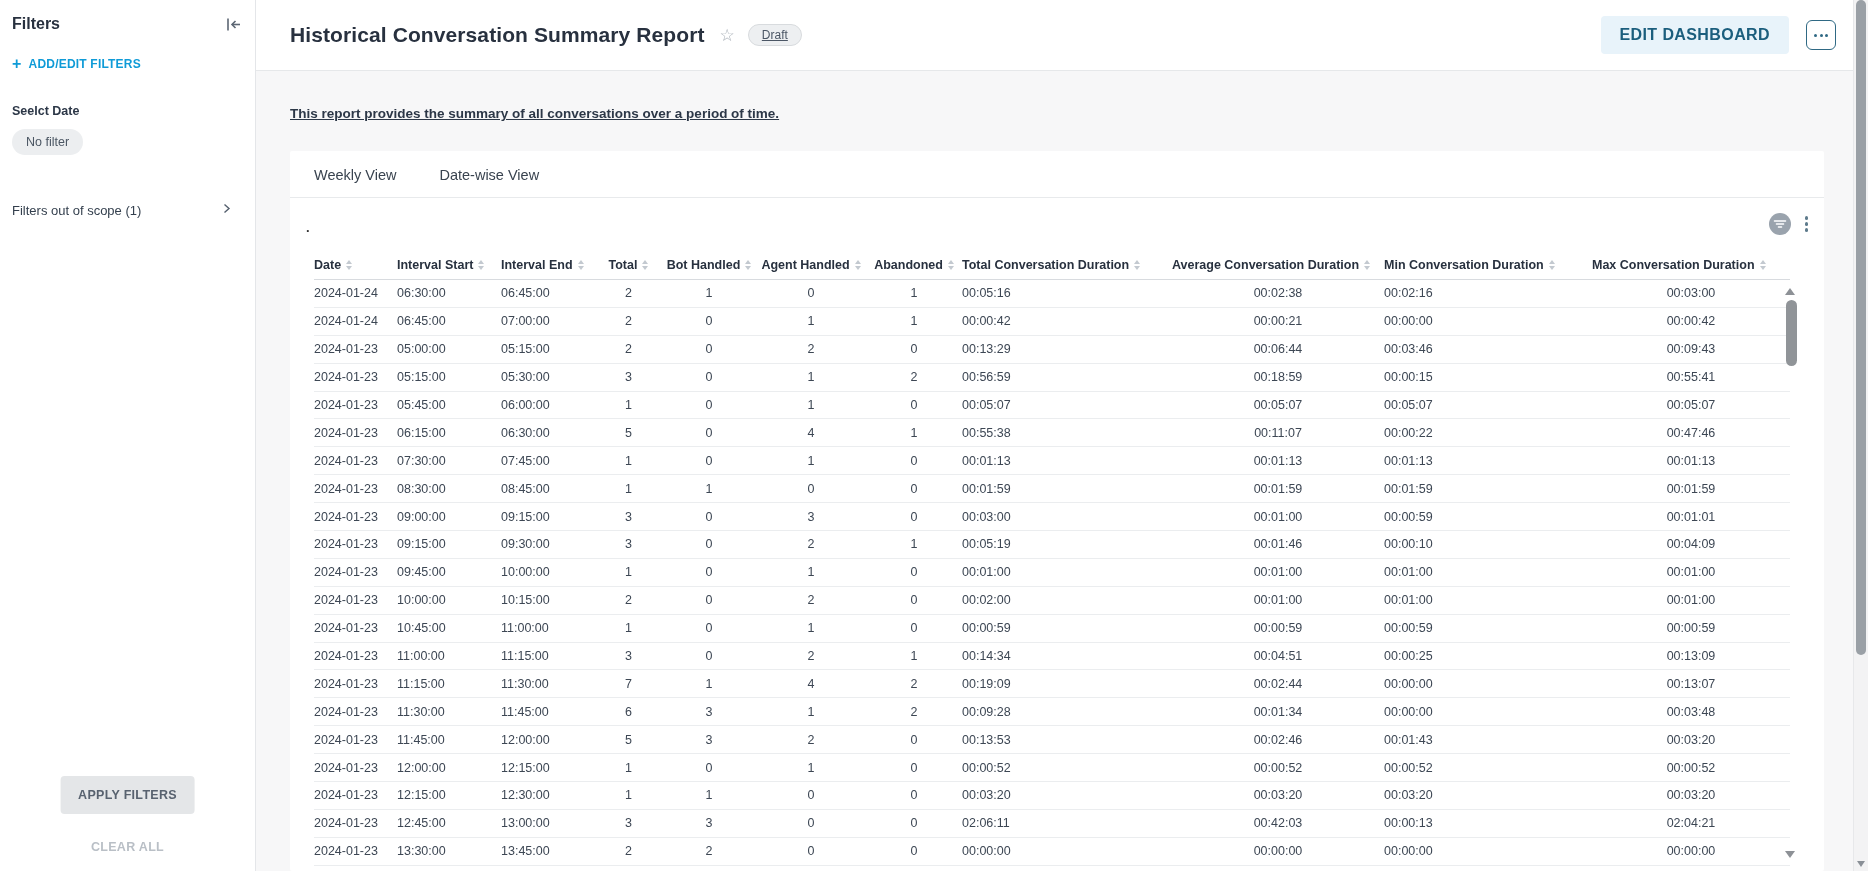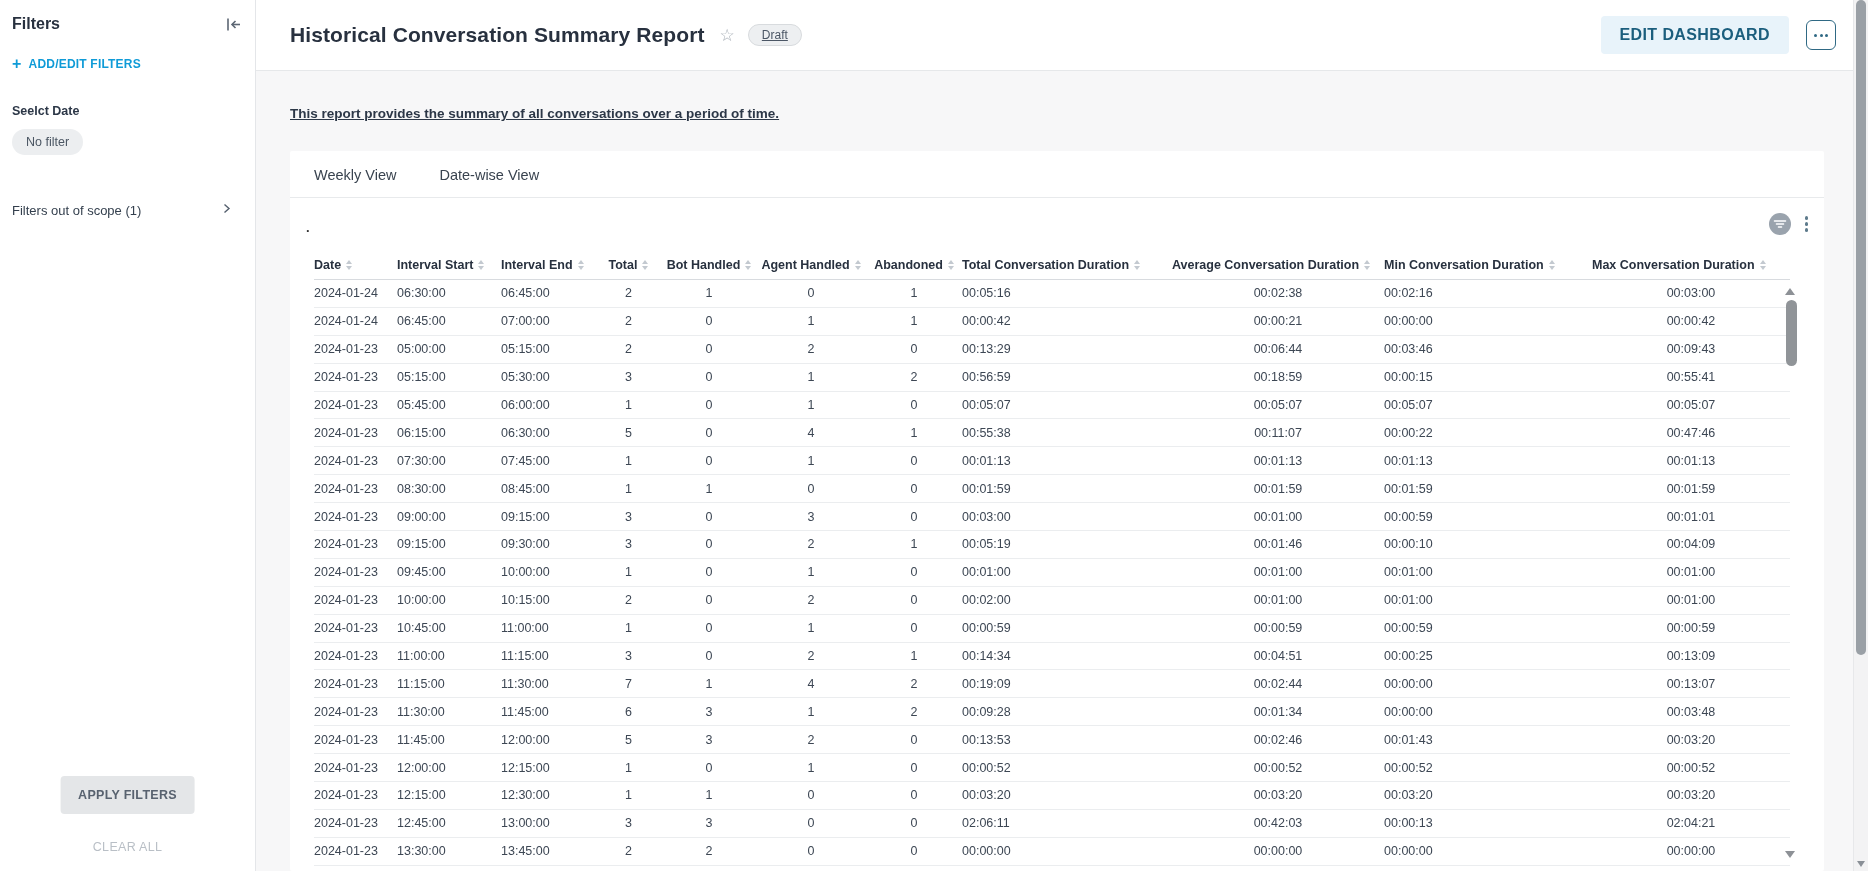--- a/index.html
+++ b/index.html
@@ -15,21 +15,21 @@
   .sidebar { position:absolute; left:0; top:0; width:256px; height:100%; background:#ffffff; border-right:1px solid #e4e6e9; z-index:5; padding:15px 12px; }
   .sidebar-header { display:flex; align-items:flex-end; justify-content:space-between; }
   .sidebar-title { font-size:16px; font-weight:bold; color:#28313f; }
   .collapse-btn { cursor:pointer; display:flex; align-items:center; }
   .add-edit { display:flex; align-items:center; gap:7px; margin-top:24px; color:#0f9bd7; font-weight:bold; font-size:12px; letter-spacing:.2px; cursor:pointer; }
   .add-edit .plus { font-size:16px; font-weight:bold; line-height:12px; }
   .field-label { margin-top:33px; font-size:12.5px; font-weight:bold; color:#2c3747; }
   .chip { display:inline-block; margin-top:11px; background:#eceef0; color:#4b5663; font-size:12.5px; padding:6px 14px; border-radius:14px; }
   .scope-row { margin-top:47px; display:flex; align-items:flex-end; justify-content:space-between; padding-right:10px; font-size:13px; color:#333f4d; cursor:pointer; }
   .apply-btn { position:absolute; bottom:57px; left:50%; transform:translateX(-50%); background:#e4e6e8; color:#58626f; font-weight:bold; font-size:12.5px; letter-spacing:.3px; border:none; border-radius:4px; padding:12px 18px; white-space:nowrap; cursor:pointer; }
-  .clear-all { position:absolute; bottom:17px; left:0; right:0; text-align:center; color:#b9bfc6; font-weight:normal; font-size:12.5px; letter-spacing:.3px; cursor:pointer; }
+  .clear-all { position:absolute; bottom:17px; left:0; right:0; text-align:center; color:#b9bfc6; font-weight:bold; font-size:12.5px; letter-spacing:.3px; cursor:pointer; }
 
   
   .main { position:absolute; left:256px; right:15px; top:0; height:100%; }
   .main-header { height:71px; background:#fff; border-bottom:1px solid #e6e8ea; display:flex; align-items:center; padding:0 17px 0 34px; }
   .page-title { font-size:21px; font-weight:bold; color:#28313f; letter-spacing:.1px; }
   .star { margin-left:15px; font-size:17px; color:#a9b0b8; cursor:pointer; line-height:1; }
   .badge { margin-left:13px; background:#edeff1; border:1px solid #d8dbde; color:#4b5665; font-size:12px; padding:3px 13px; border-radius:13px;text-decoration:underline; }
   .spacer { flex:1; }
   .edit-btn { background:#e8f3fa; color:#1b5e7d; border:none; border-radius:4px; font-weight:bold; font-size:16px; letter-spacing:.4px; padding:10px 19px; cursor:pointer; }
   .menu-btn { margin-left:17px; width:30px; height:30px; border:1px solid #2f6984; border-radius:6px; background:#fff; display:flex; align-items:center; justify-content:center; gap:2.5px; cursor:pointer; }

